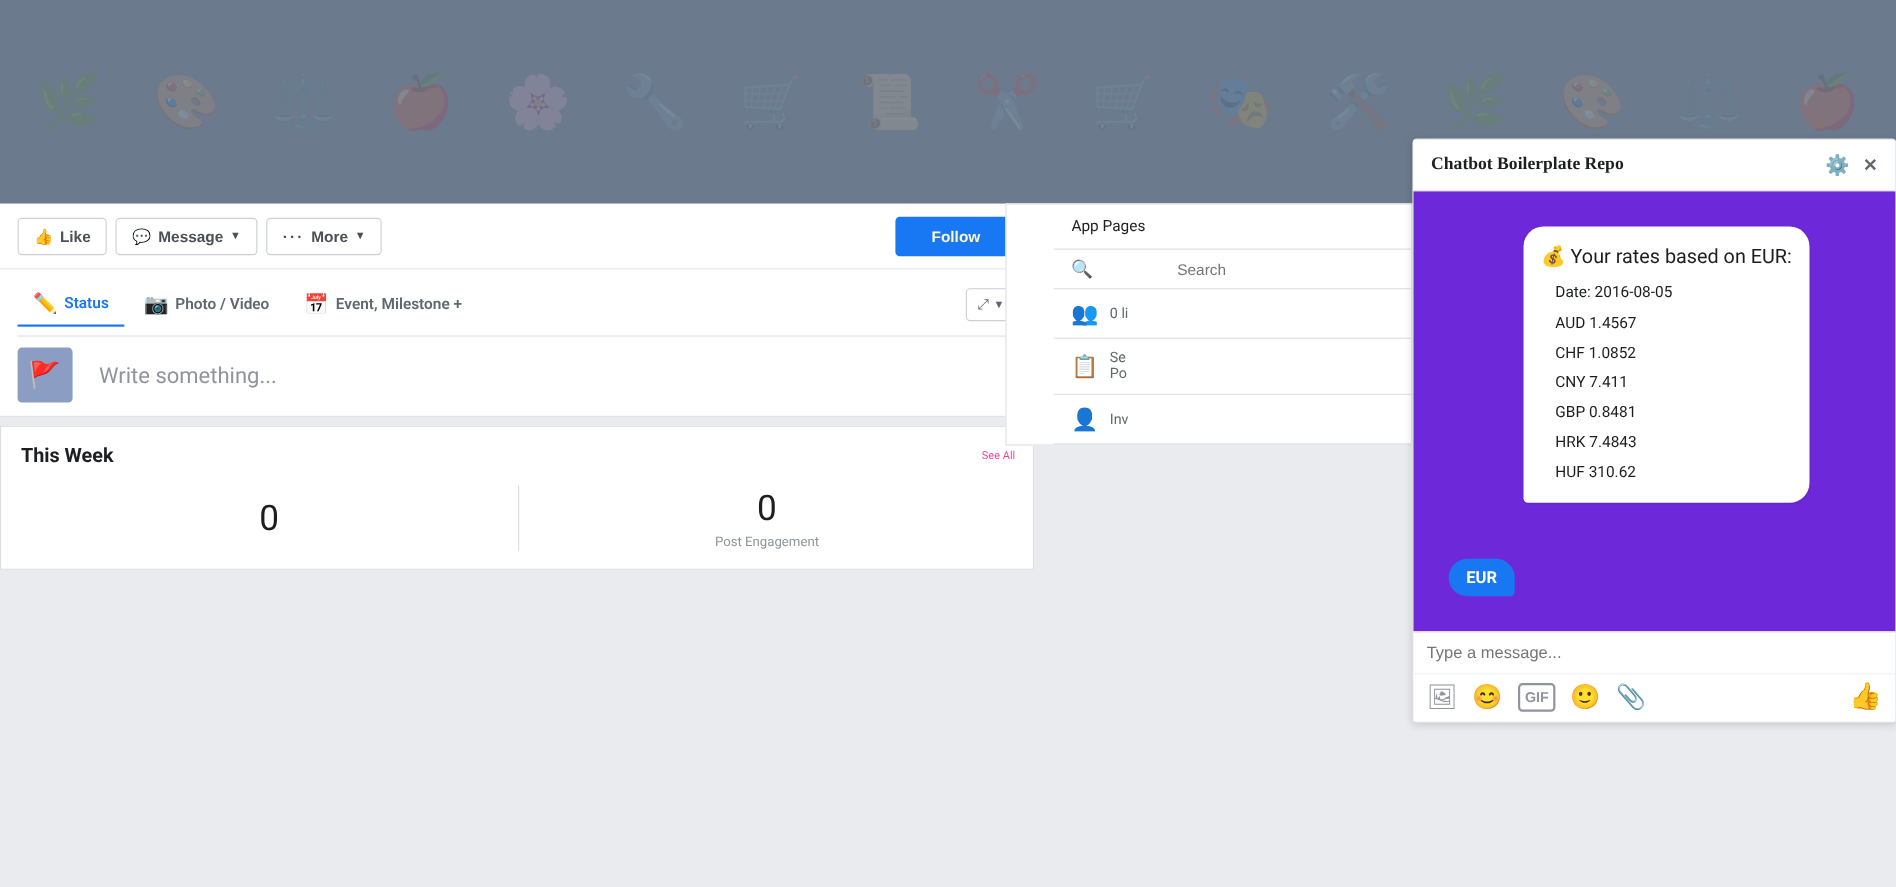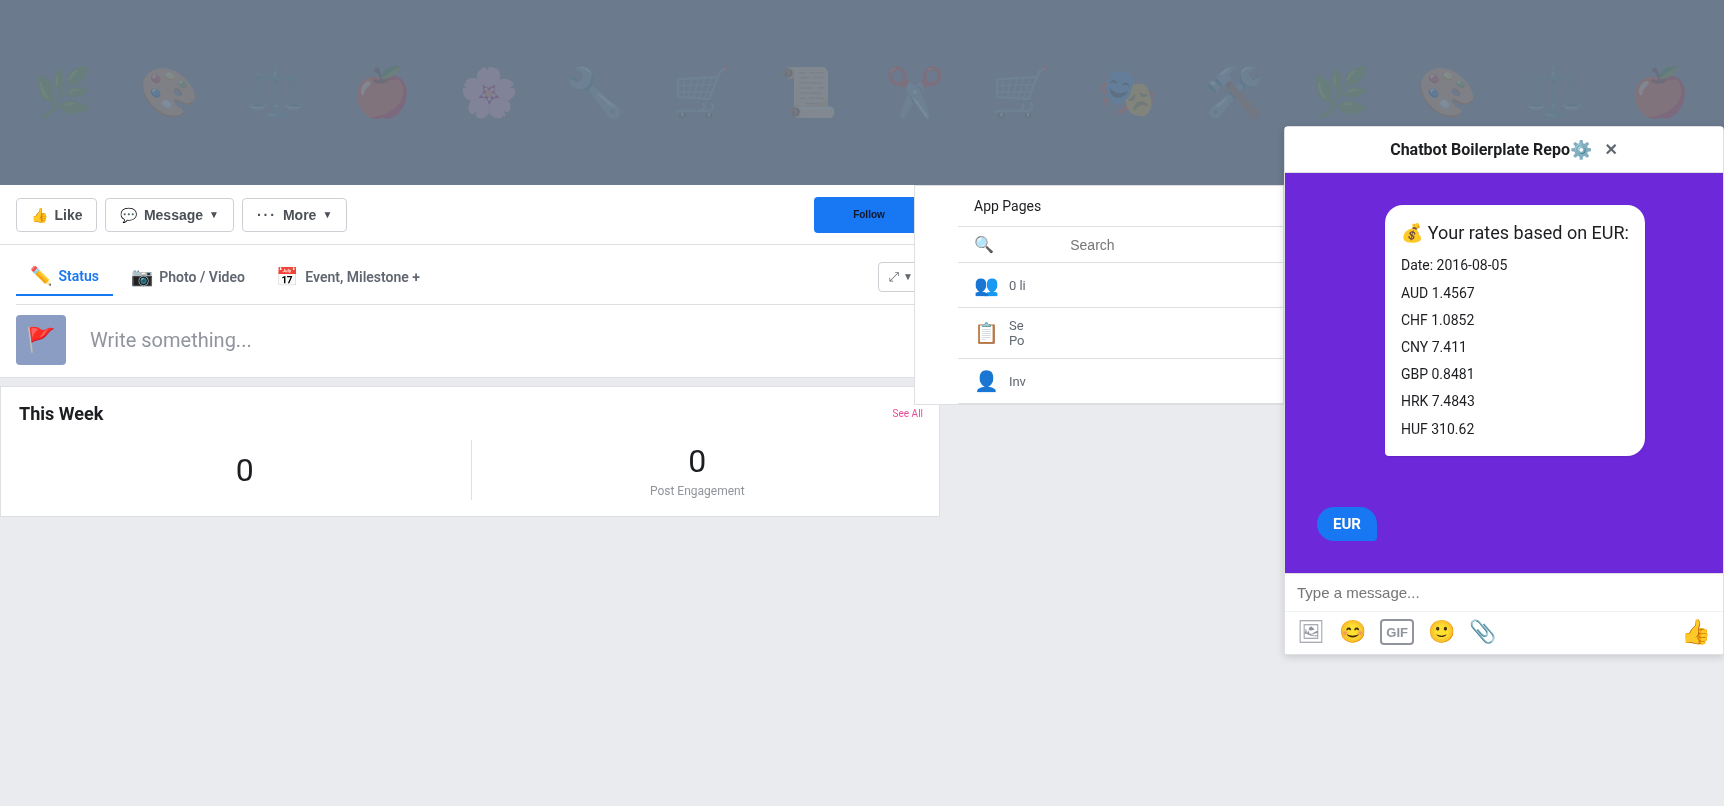--- a/index.html
+++ b/index.html
@@ -54,25 +54,25 @@
       border-radius: 4px;
       background: #fff;
       cursor: pointer;
       font-size: 14px;
       font-weight: 600;
       color: #4b4f56;
     }
 
     .fb-blue-btn {
       background: #1877f2;
-      color: #0f172a;
+      color: #fef9c3;
       border: none;
       padding: 8px 20px;
       border-radius: 4px;
-      font-size: 10px;
+      font-size: 14px;
       font-weight: 600;
       cursor: pointer;
       margin-left: auto;
       height: 36px;
       width: 110px;
     }
 
     
     .fb-post-box {
       background: #fff;
@@ -247,21 +247,22 @@
       display: flex;
       flex-direction: column;
     }
 
     .chatbot-header {
       background: #fff;
       border-bottom: 1px solid #dddfe2;
       padding: 12px 16px;
       display: flex;
       align-items: center;
-      justify-content: center;
+      justify-content: space-between;
+      font-family: Liberation Serif, serif;
     }
     .chatbot-title {
       font-size: 16px;
       font-weight: 700;
       color: #1c1e21;
     }
     .chatbot-header-actions {
       display: flex;
       gap: 12px;
       align-items: center;
@@ -309,21 +310,21 @@
       line-height: 1.8;
       box-shadow: 0 1px 2px rgba(0,0,0,0.1);
     }
     .chat-bubble-bot .bubble .rate-intro {
       font-size: 18px;
       margin-bottom: 4px;
     }
     .chat-bubble-bot .bubble .rate-row {
       font-size: 14px;
       color: #1c1e21;
-      margin: 2px 0;
+      margin: 2px 13px;
     }
 
     
     .chatbot-input-area {
       border-top: 1px solid #dddfe2;
       background: #fff;
     }
     .chatbot-input-row {
       display: flex;
       align-items: center;

